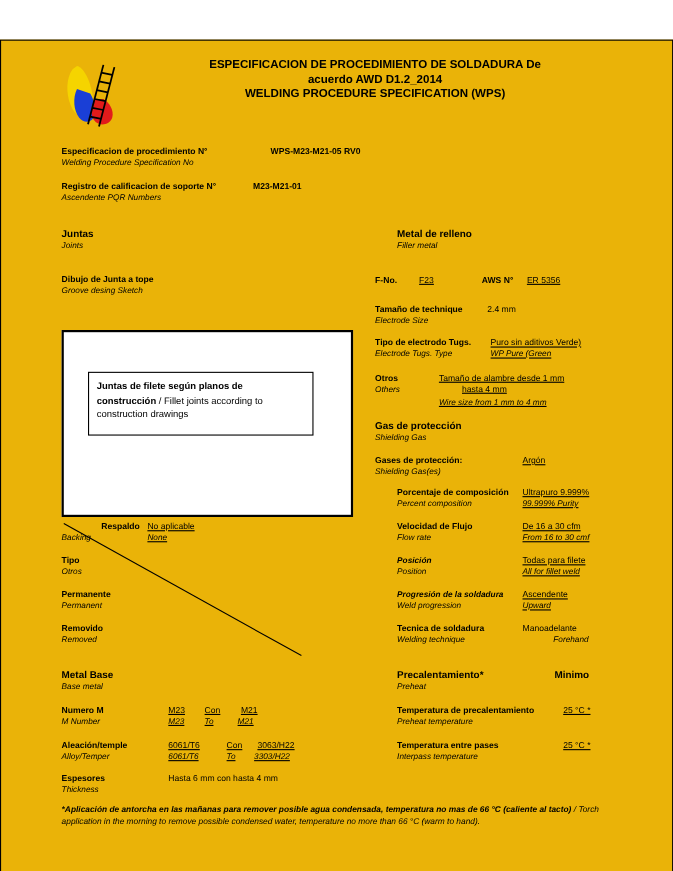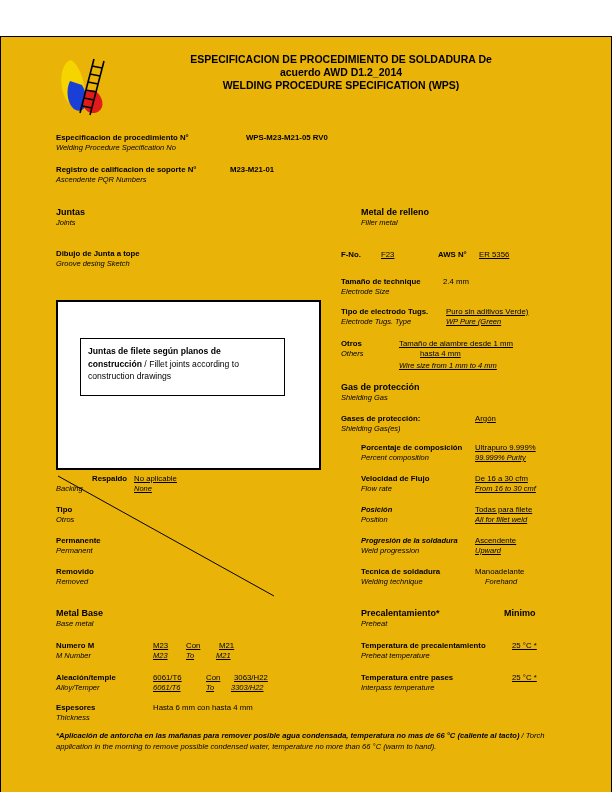--- a/index.html
+++ b/index.html
@@ -234,21 +234,21 @@
   <div class="abs i u" style="left:474px; top:478px;">All for fillet weld</div>
 
   <div class="abs b i" style="left:360px; top:499px;">Progresión de la soldadura</div>
   <div class="abs valn u" style="left:474px; top:499px;">Ascendente</div>
   <div class="abs i" style="left:360px; top:509px;">Weld progression</div>
   <div class="abs i u" style="left:474px; top:509px;">Upward</div>
 
   <div class="abs b" style="left:360px; top:530px;">Tecnica de soldadura</div>
   <div class="abs valn" style="left:474px; top:530px;">Manoadelante</div>
   <div class="abs i" style="left:360px; top:540px;">Welding technique</div>
-  <div class="abs i" style="left:456px; top:540px;padding-left:28px;">Forehand</div>
+  <div class="abs i" style="left:474px; top:540px;padding-left:28px;">Forehand</div>
 
   <div class="abs b" style="left:360px; top:571px; font-size:9px;">Precalentamiento*</div>
   <div class="abs b" style="left:503px; top:571px; font-size:9px;">Minimo</div>
   <div class="abs i" style="left:360px; top:582px;">Preheat</div>
 
   <div class="abs b" style="left:360px; top:604px;">Temperatura de precalentamiento</div>
   <div class="abs valn u" style="left:511px; top:604px;">25 °C *</div>
   <div class="abs i" style="left:360px; top:614px;">Preheat temperature</div>
 
   <div class="abs b" style="left:360px; top:636px;">Temperatura entre pases</div>

